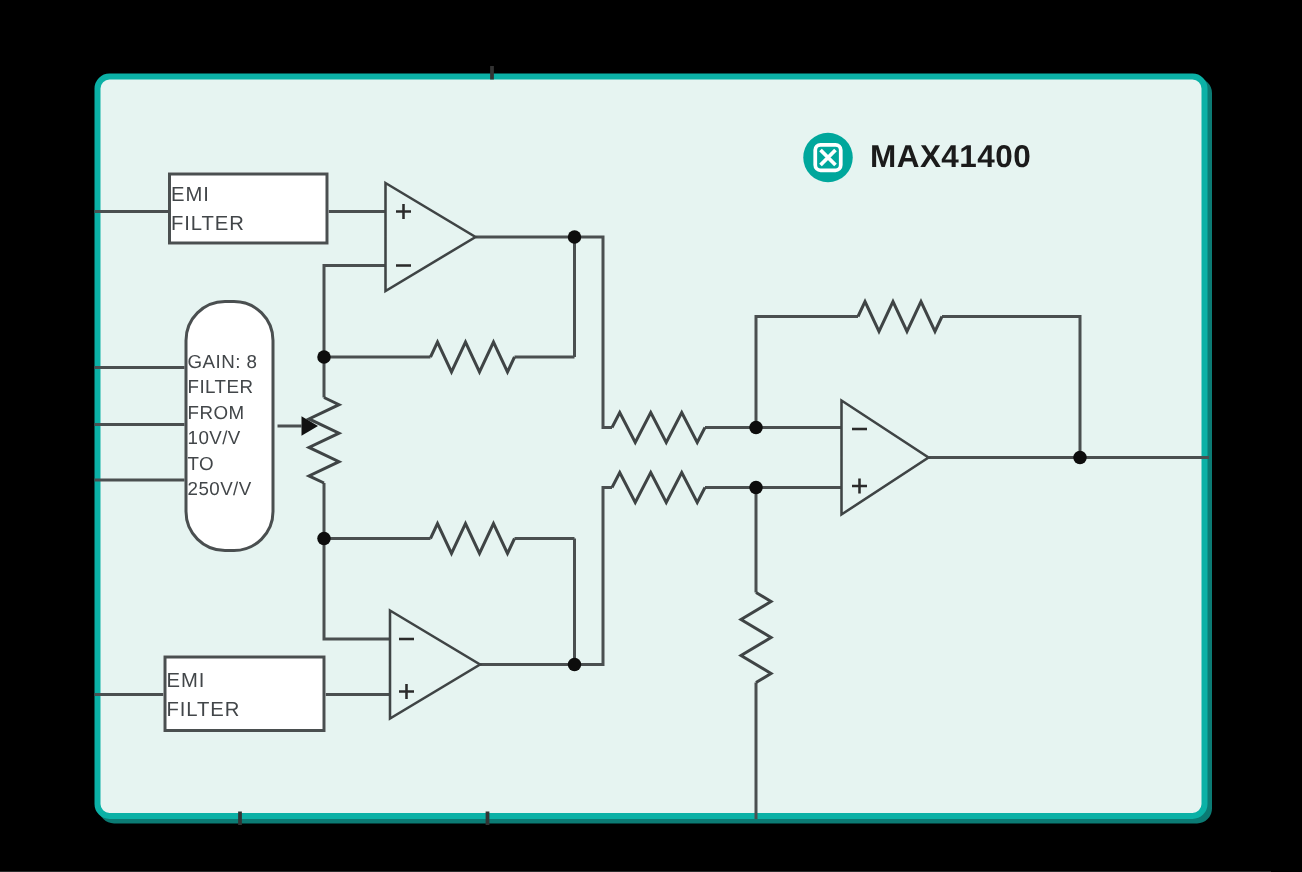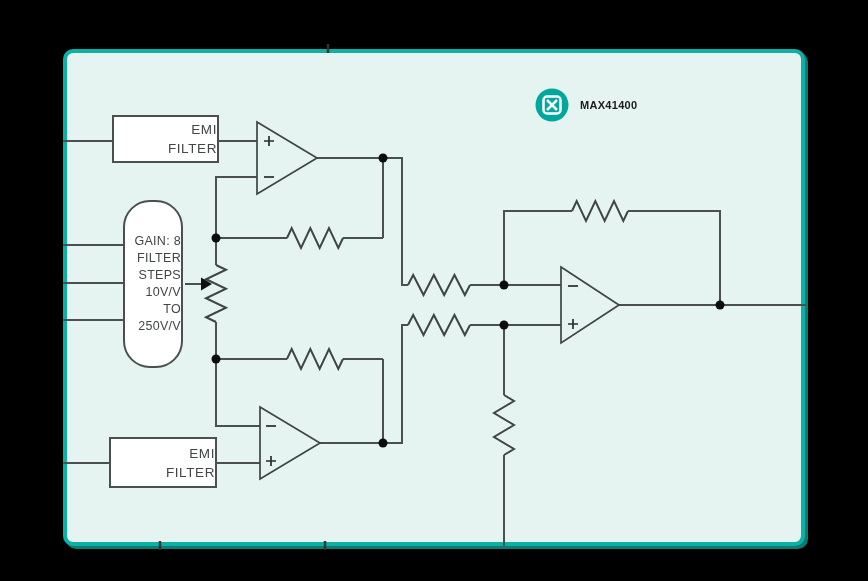--- a/index.html
+++ b/index.html
@@ -4,30 +4,30 @@
 <style>
   html,body{margin:0;padding:0;background:#000;}
   .stage{position:relative;width:868px;height:581px;background:#000;overflow:hidden;
          font-family:"Liberation Sans",sans-serif;}
   .panel{position:absolute;left:63px;top:49px;width:742px;height:497px;
          box-sizing:border-box;background:#E6F4F1;border:4px solid #0BB1A6;
          border-radius:10px;box-shadow:3px 3px 0 #0B7B74;}
   svg.diagram{position:absolute;left:0;top:0;width:868px;height:581px;}
   .label-box{position:absolute;box-sizing:border-box;background:#fff;
          border:2px solid #4A4F50;display:flex;flex-direction:column;
-         align-items:flex-end;justify-content:center;color:#424649;text-align:center;}
+         align-items:flex-start;justify-content:center;color:#424649;text-align:center;}
   .emi1{left:112px;top:115px;width:107px;height:48px;font-size:13.5px;
         letter-spacing:0.6px;line-height:19px;}
   .emi2{left:109px;top:437px;width:108px;height:51px;font-size:13.5px;
         letter-spacing:0.6px;line-height:19px;}
   .gainbox{left:123px;top:200px;width:60px;height:168px;font-size:12.5px;
         letter-spacing:0.3px;line-height:17px;border-radius:27px;}
   .brand{position:absolute;left:535px;top:88px;height:34px;display:flex;
         align-items:center;gap:11px;}
-  .brand .part{font-size:11px;font-weight:700;color:#1B1B1B;letter-spacing:0.3px;}
+  .brand .part{font-size:21px;font-weight:700;color:#1B1B1B;letter-spacing:0.3px;}
   .wire{stroke:#4A4F50;stroke-width:2;fill:none;}
   .res{stroke:#3F4445;stroke-width:2;fill:none;stroke-linejoin:miter;}
   .tri{fill:#E6F4F1;stroke:#3F4445;stroke-width:1.7;stroke-linejoin:miter;}
   .sign{stroke:#2B2B2B;stroke-width:1.7;fill:none;}
   .dot{fill:#0D0D0D;}
   .nub{stroke:#333;stroke-width:2.5;fill:none;}
 </style>
 </head>
 <body>
 
@@ -111,21 +111,21 @@
     <span>FILTER</span>
   </div>
   <div class="label-box emi2">
     <span>EMI</span>
     <span>FILTER</span>
   </div>
 
   <div class="label-box gainbox">
     <span>GAIN: 8</span>
     <span>FILTER</span>
-    <span>STEPS</span>
+    <span>FROM</span>
     <span>10V/V</span>
     <span>TO</span>
     <span>250V/V</span>
   </div>
 
   <div class="brand">
     <svg width="34" height="34" viewBox="0 0 34 34">
       <circle cx="17" cy="17" r="16.5" fill="#00A79C"></circle>
       <rect x="8.5" y="8.5" width="17" height="17" rx="3.5" fill="none" stroke="#fff" stroke-width="2.5"></rect>
       <path d="M12,12 L22,22 M22,12 L12,22" stroke="#fff" stroke-width="2.5" fill="none"></path>

